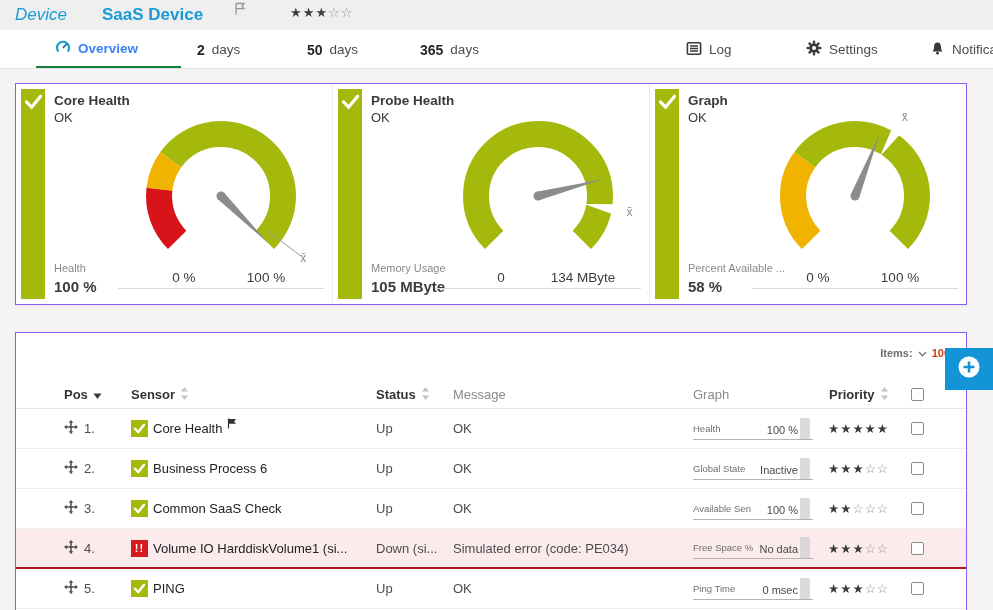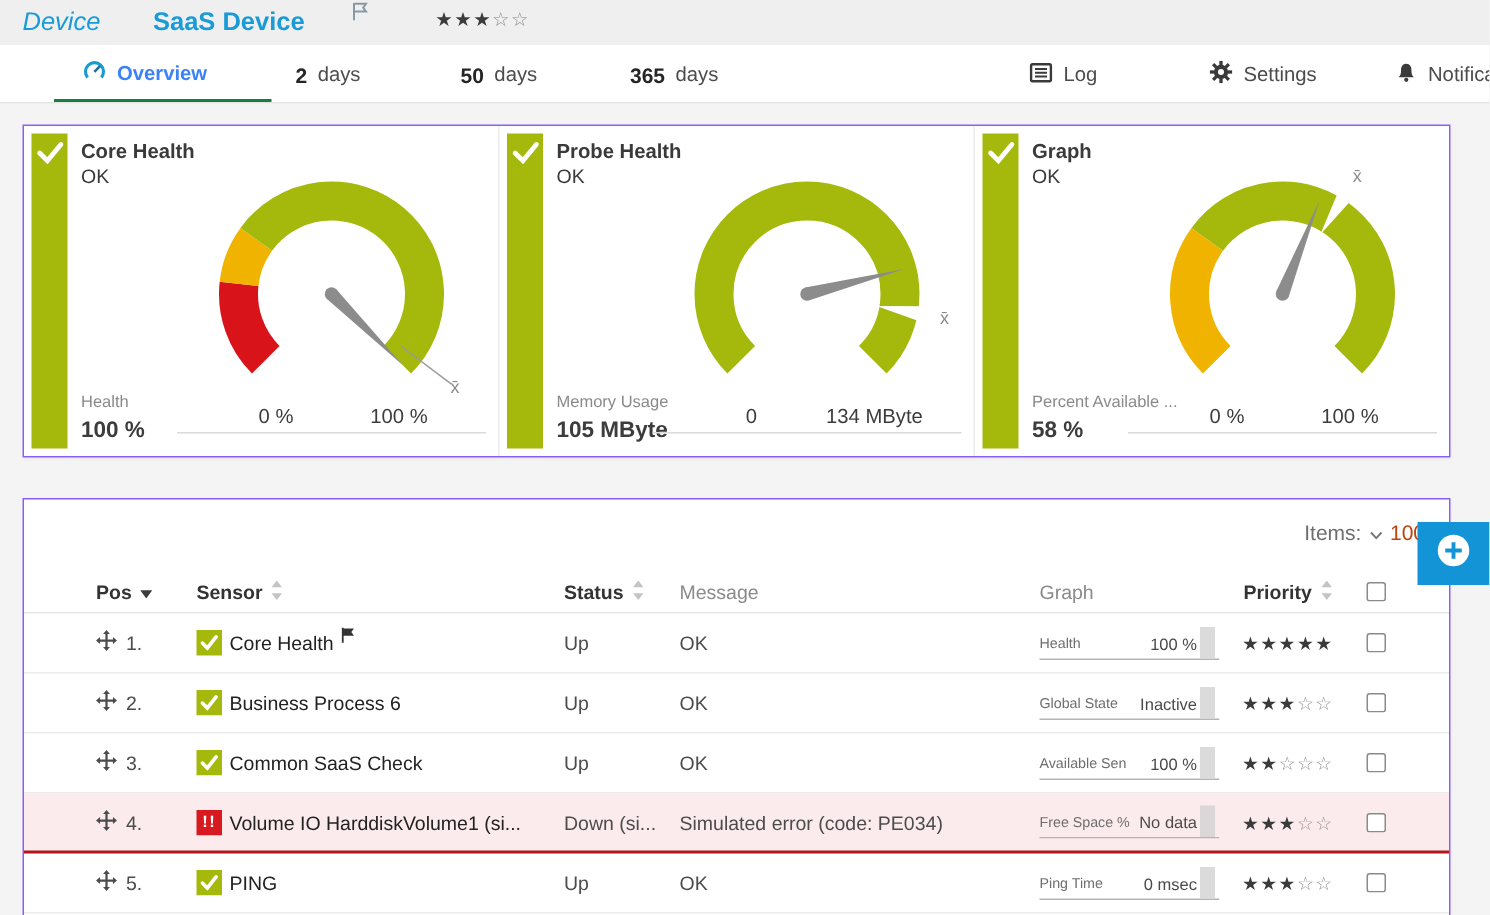--- a/index.html
+++ b/index.html
@@ -36,22 +36,22 @@
   .panel + .panel { border-left:1px solid #ececec; }
   .side-bar { position:absolute; left:5px; top:5px; bottom:5px; width:24px; background:#a5b90d; }
   .side-check { position:absolute; left:8px; top:9px; }
   .panel-title { position:absolute; left:38px; top:9px; font-size:13.5px; font-weight:bold; color:#3a3a3a; }
   .panel-status { position:absolute; left:38px; top:26px; font-size:13px; color:#3a3a3a; }
   .gauge-svg { position:absolute; left:95px; top:12px; pointer-events:none; }
   .metric-label { position:absolute; left:38px; bottom:30px; font-size:11px; color:#8a8a8a; white-space:nowrap; }
   .metric-value { position:absolute; left:38px; bottom:9px; font-size:15px; font-weight:bold; color:#3c3c3c; }
   .panel-rule { position:absolute; left:102px; right:8px; bottom:15px; border-top:1px solid #dadada; }
   
-  .items-ctl { position:absolute; top:14px; right:16px; font-size:14px; color:#6e6e6e;
-               display:flex; align-items:center; gap:5px; cursor:pointer; }
+  .items-ctl { position:absolute; top:14px; right:16px; font-size:11px; color:#6e6e6e;
+               display:flex; align-items:center; gap:5px; cursor:pointer;font-weight:bold; }
   .items-count { color:#c2410c; }
   .sensor-table { margin-top:48px; }
   .trow { display:grid; grid-template-columns:67px 245px 77px 240px 136px 83px 40px;
           align-items:center; padding-left:32px; height:40px; }
   .thead { height:28px; border-bottom:1px solid #e6e6e6; }
   .cell { padding-left:16px; white-space:nowrap; overflow:hidden; font-size:13px; color:#4c4c4c; }
   .hcell { font-size:13px; color:#8a8a8a; display:flex; align-items:center; gap:5px; }
   .hcell.sortable { font-weight:bold; color:#333; cursor:pointer; }
   .rows .trow { border-bottom:1px solid #ececec; }
   .trow.alarm { background:#fcebed; border-bottom:2px solid #b0161a; }

